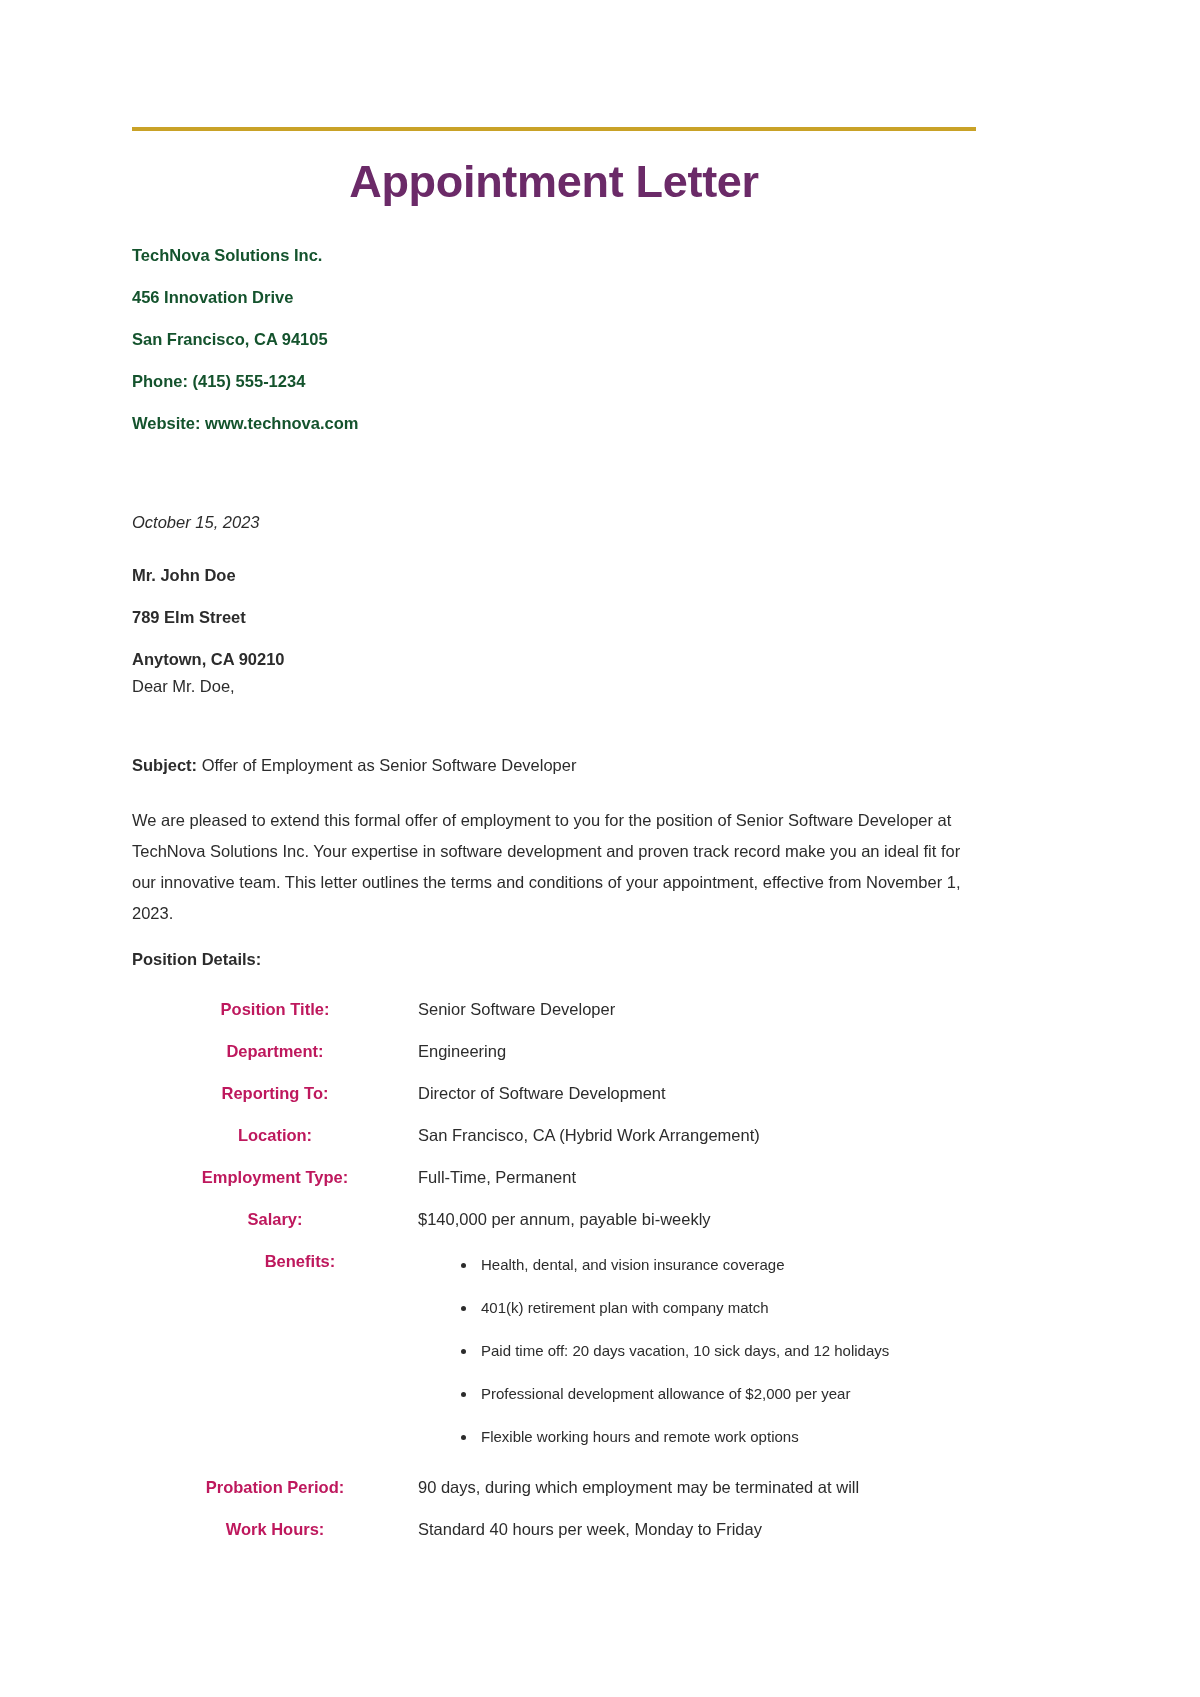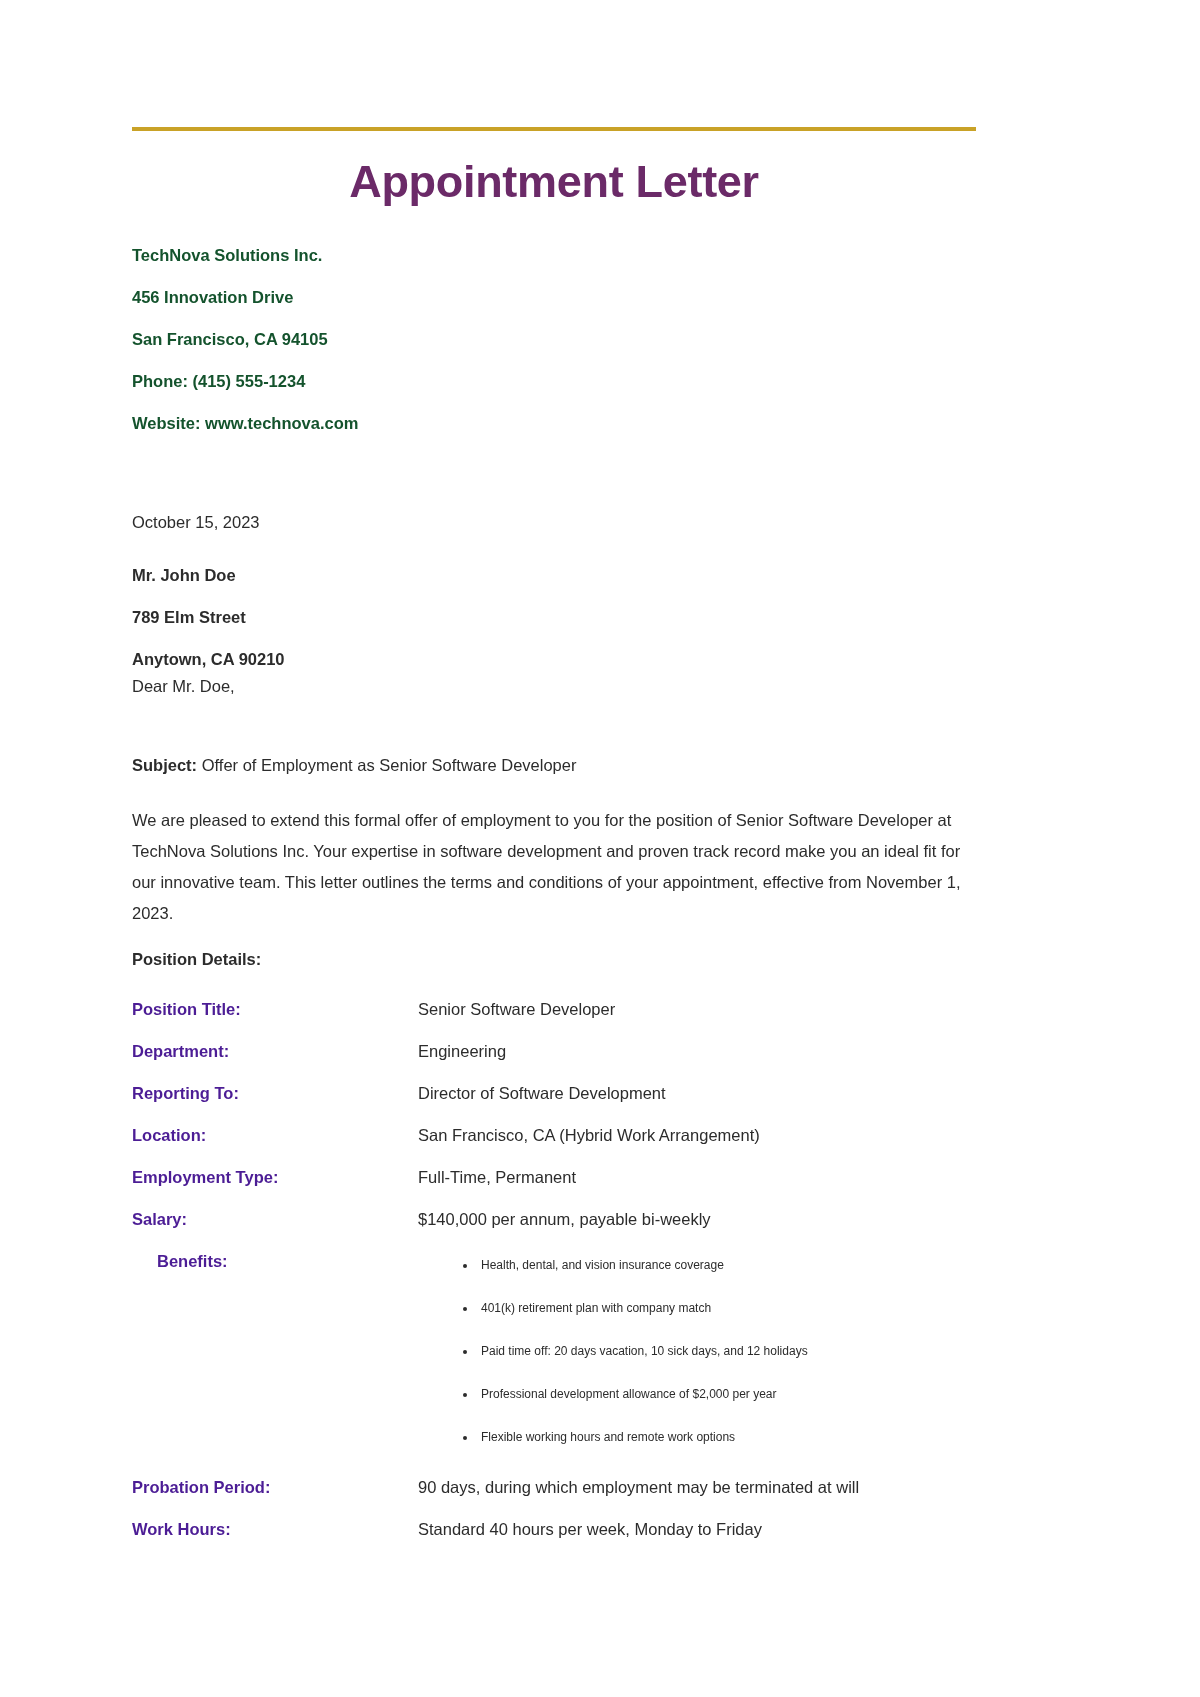--- a/index.html
+++ b/index.html
@@ -58,21 +58,21 @@
     font-size: 16.5px;
     color: #2c2c2c;
     line-height: 20px;
     margin-bottom: 22px;
   }
   .block {
     position: absolute;
     left: 132px;
     width: 844px;
   }
-  .date-block { top: 512px; }
+  .date-block { top: 512px; font-style: italic; }
   .recipient-block { top: 565px; font-weight: bold; }
   .salutation-block { top: 676px; }
   .subject-block { top: 755px; font-size: 16.5px; color: #2c2c2c; line-height: 20px; }
   .subject-block b { font-weight: bold; }
   .intro-block {
     top: 805px;
     font-size: 16.5px;
     color: #2c2c2c;
     line-height: 31px;
     width: 838px;
@@ -94,36 +94,37 @@
   .row {
     display: flex;
     align-items: flex-start;
     margin-bottom: 20px;
   }
   .row .label {
     width: 286px;
     flex: 0 0 286px;
     font-size: 16.5px;
     font-weight: bold;
-    color: #4c1d95;
+    color: #be185d;
     line-height: 22px;
+    text-align: center;
   }
   .row .value {
     flex: 1;
     font-size: 16.5px;
     color: #2c2c2c;
     line-height: 22px;
   }
   ul.benefits {
     margin: 0;
     padding-left: 34px;
     list-style: disc;
   }
   ul.benefits li {
-    font-size: 12px;
+    font-size: 15px;
     color: #2c2c2c;
     line-height: 30px;
     margin-bottom: 13px;
     padding-left: 4px;
   }
   ul.benefits li:last-child { margin-bottom: 0; }
   .row.benefits-row { margin-bottom: 24px; margin-left: 25px; }
 </style>
 </head>
 <body>

